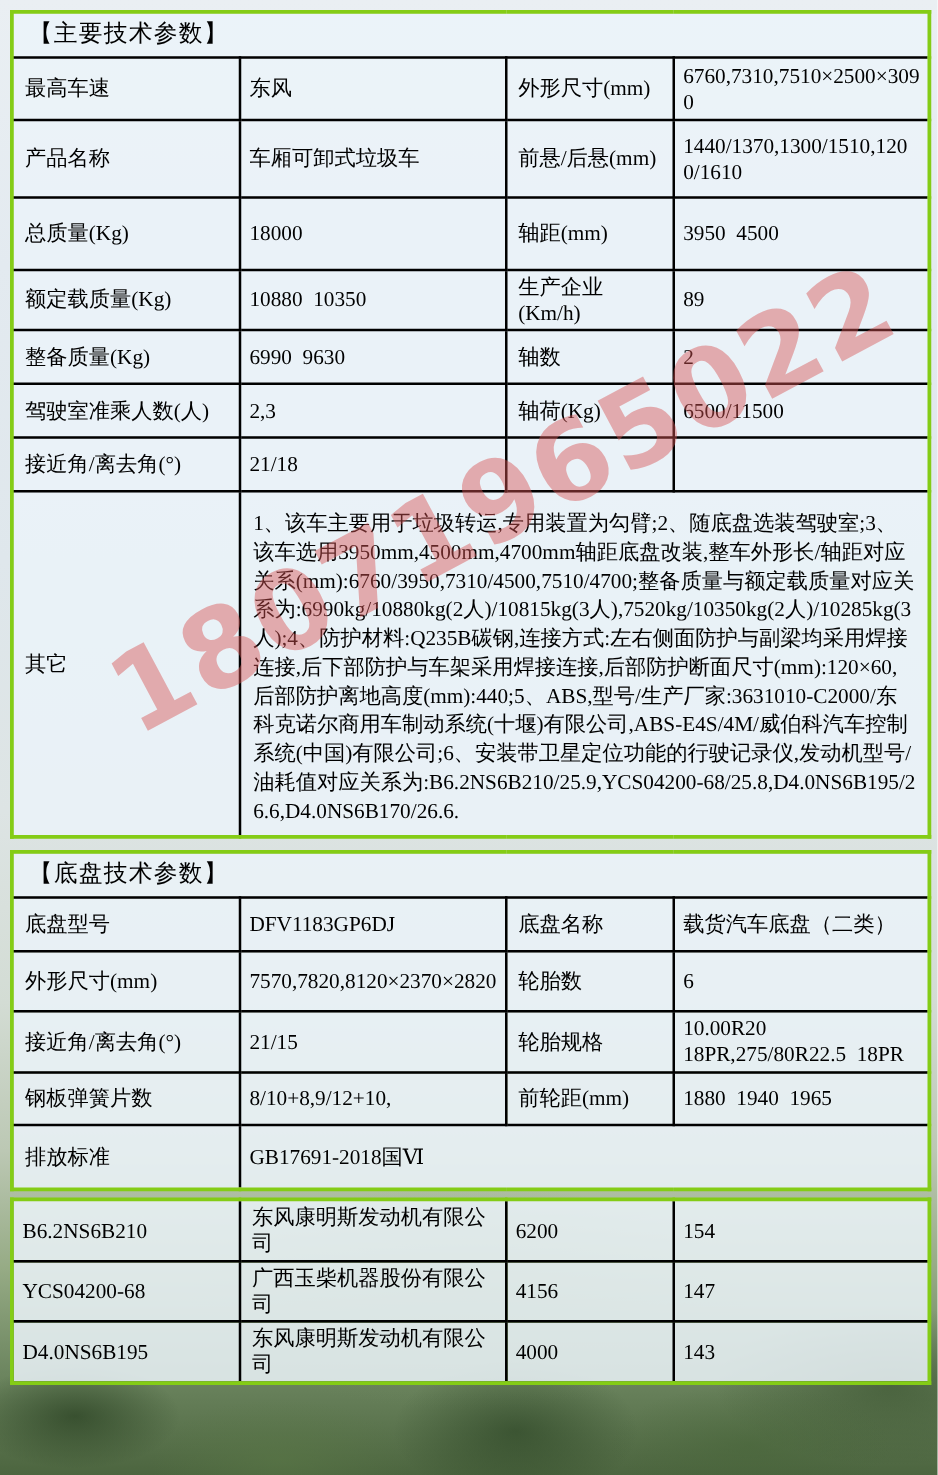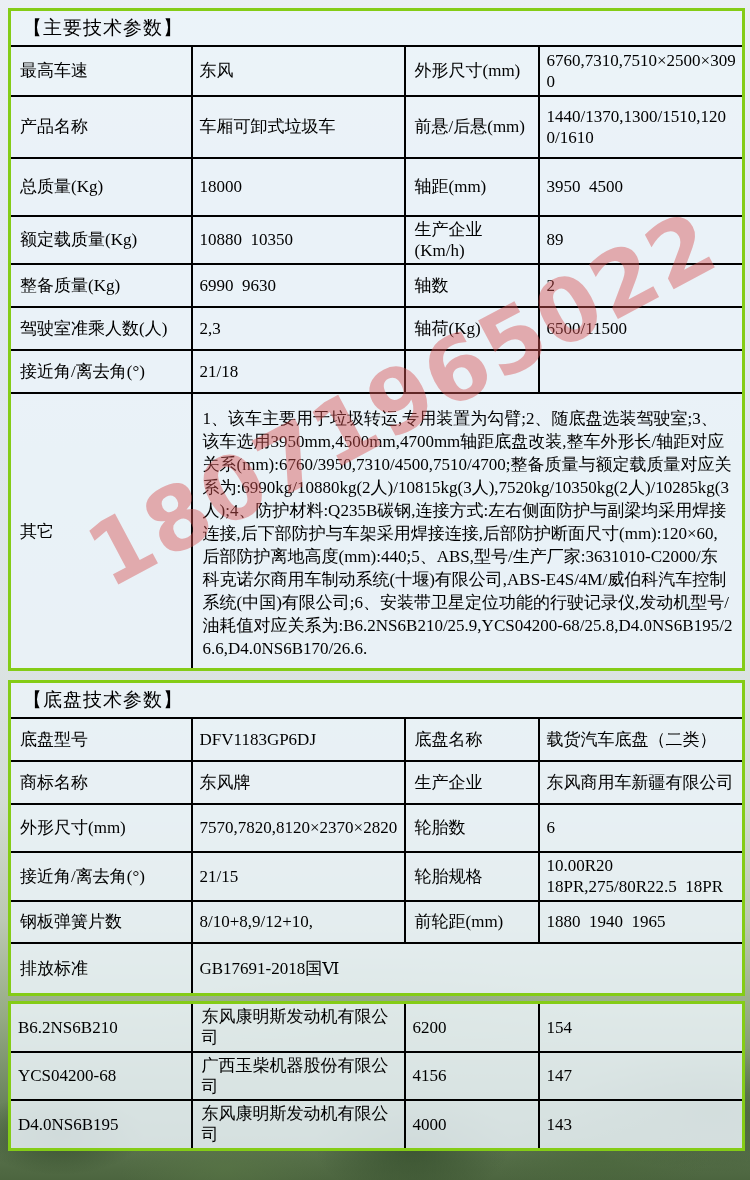--- a/index.html
+++ b/index.html
@@ -123,26 +123,20 @@
   <tbody>
       <tr class="sec-title" style="height:30px">
     <td colspan="4">【底盘技术参数】</td>
   </tr>
   <tr style="height:43px">
     <td>底盘型号</td>
     <td class="val">DFV1183GP6DJ</td>
     <td>底盘名称</td>
     <td class="val">载货汽车底盘（二类）</td>
   </tr>
-  <tr style="height:43px">
-    <td>商标名称</td>
-    <td class="val">东风牌</td>
-    <td>生产企业</td>
-    <td class="val">东风商用车新疆有限公司</td>
-  </tr>
   <tr style="height:48px">
     <td>外形尺寸(mm)</td>
     <td class="val">7570,7820,8120×2370×2820</td>
     <td>轮胎数</td>
     <td class="val">6</td>
   </tr>
   <tr style="height:48px">
     <td>接近角/离去角(°)</td>
     <td class="val">21/15</td>
     <td>轮胎规格</td>

